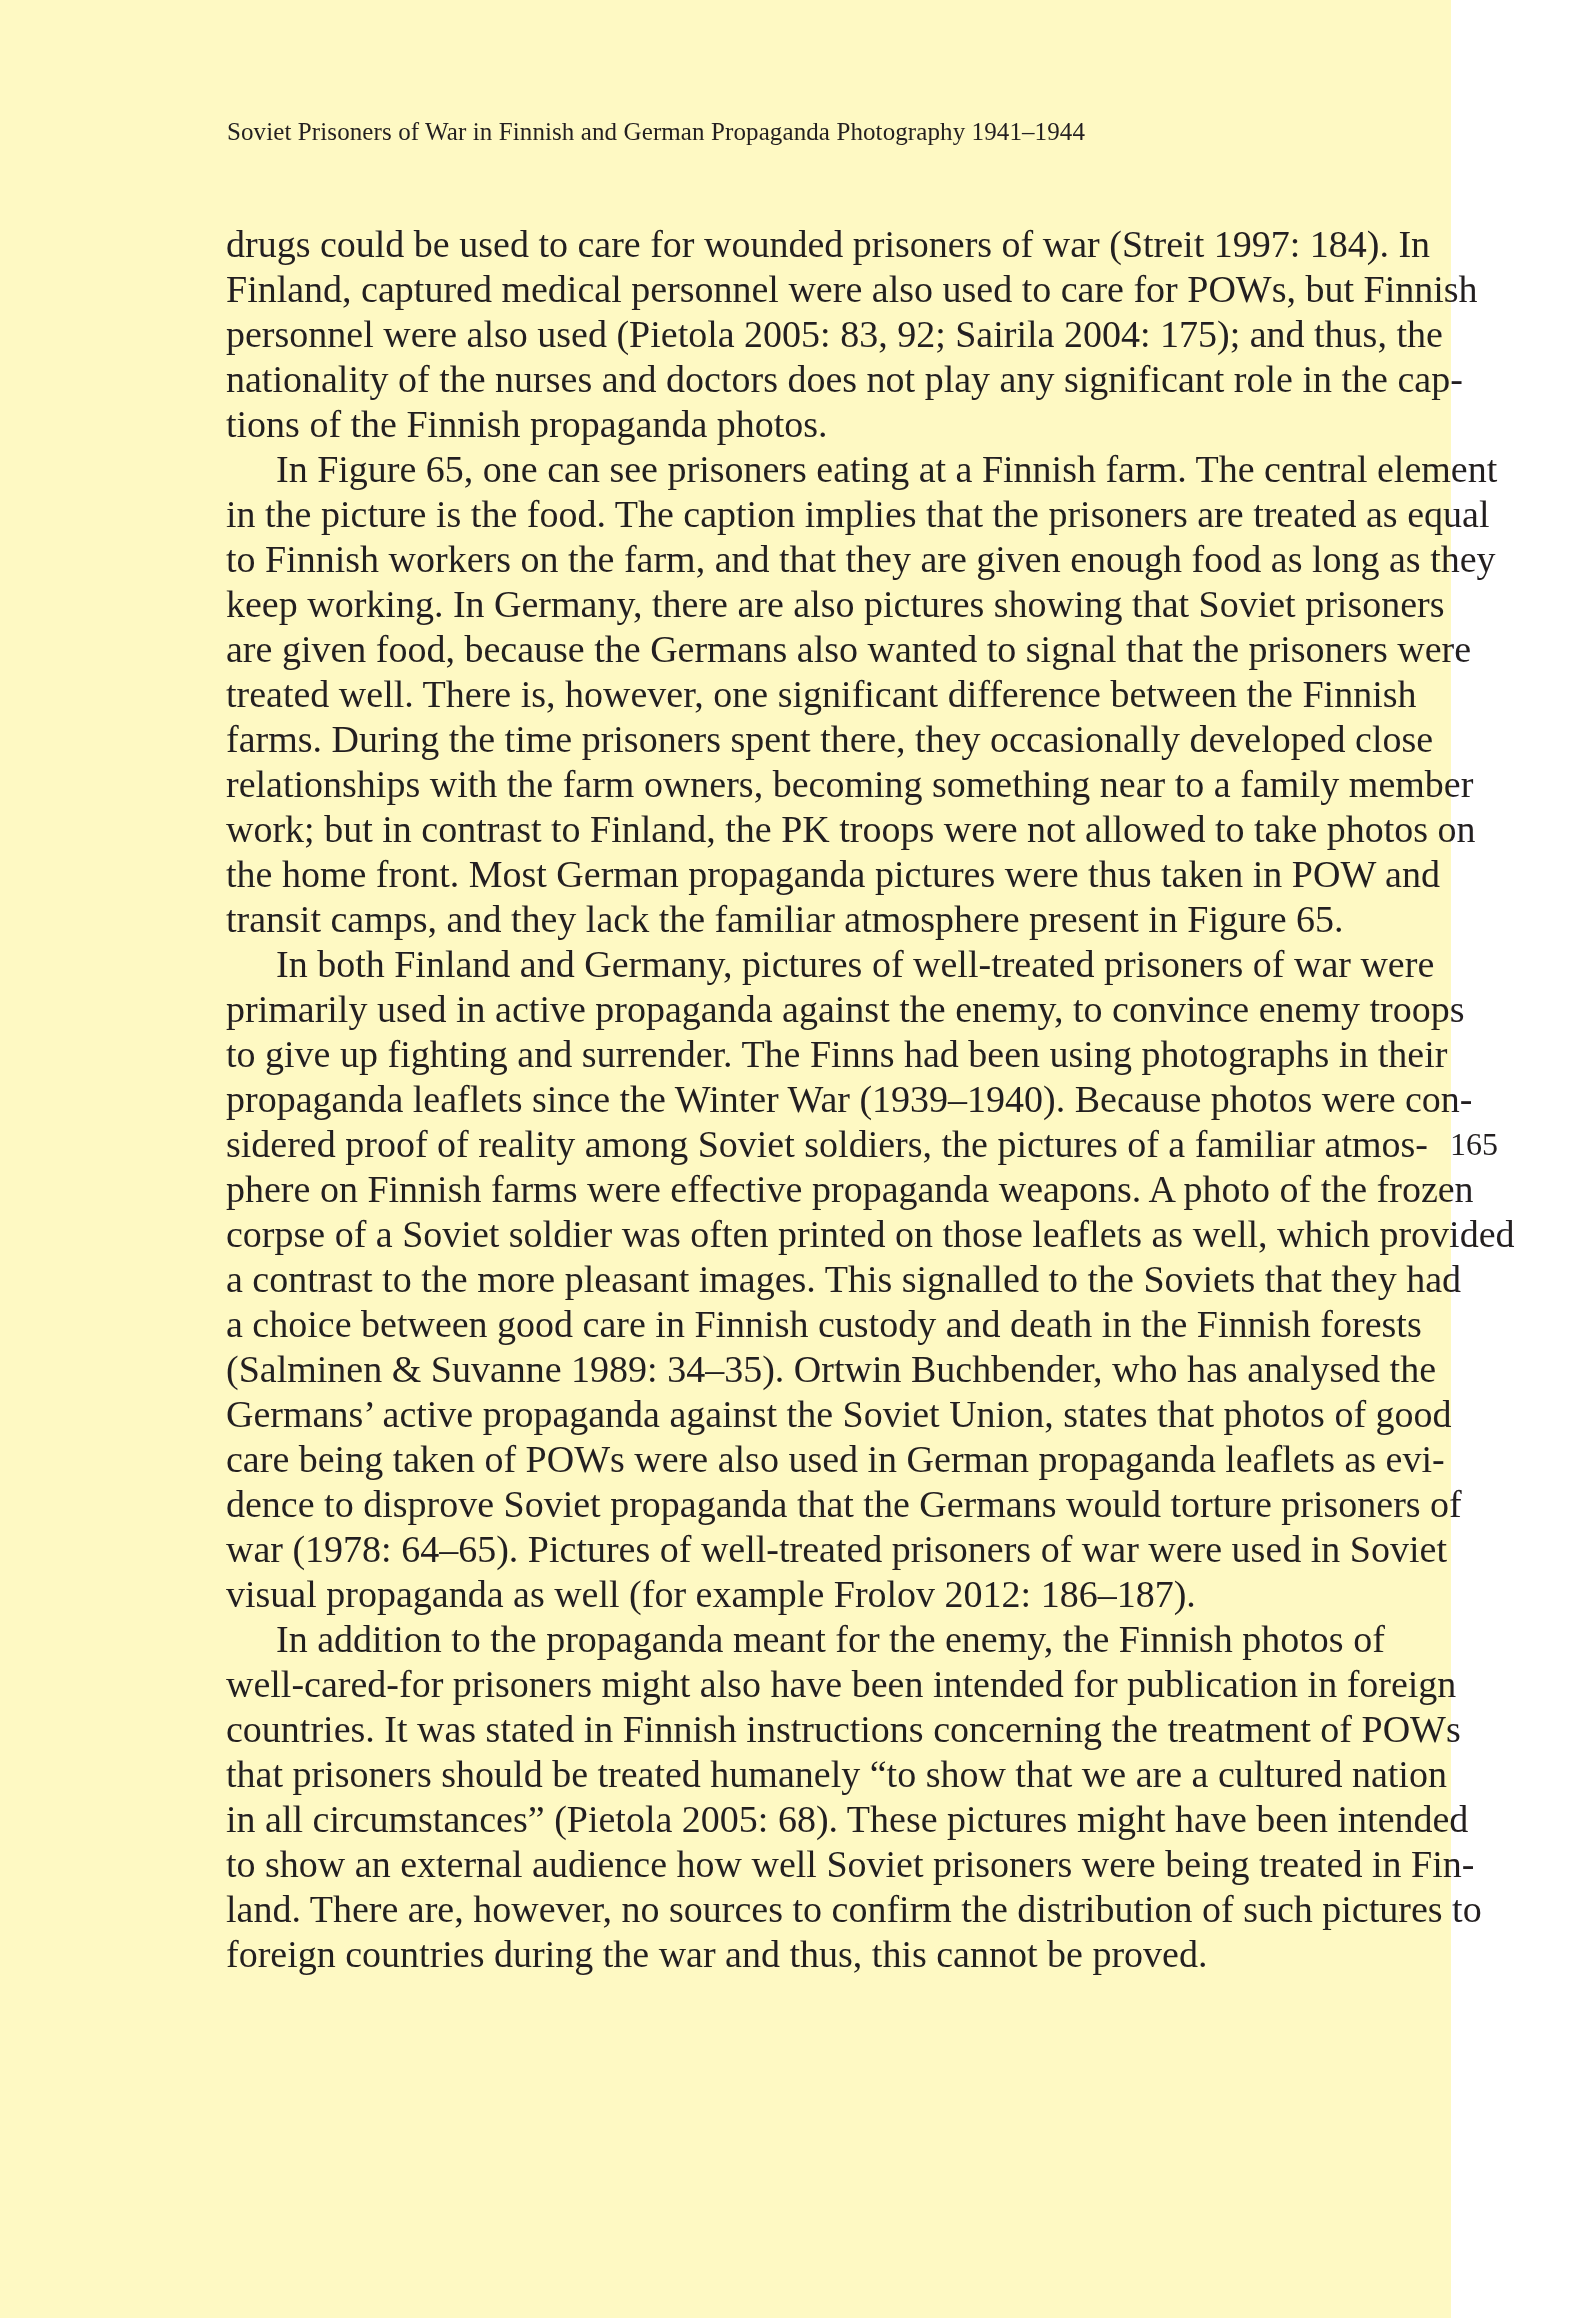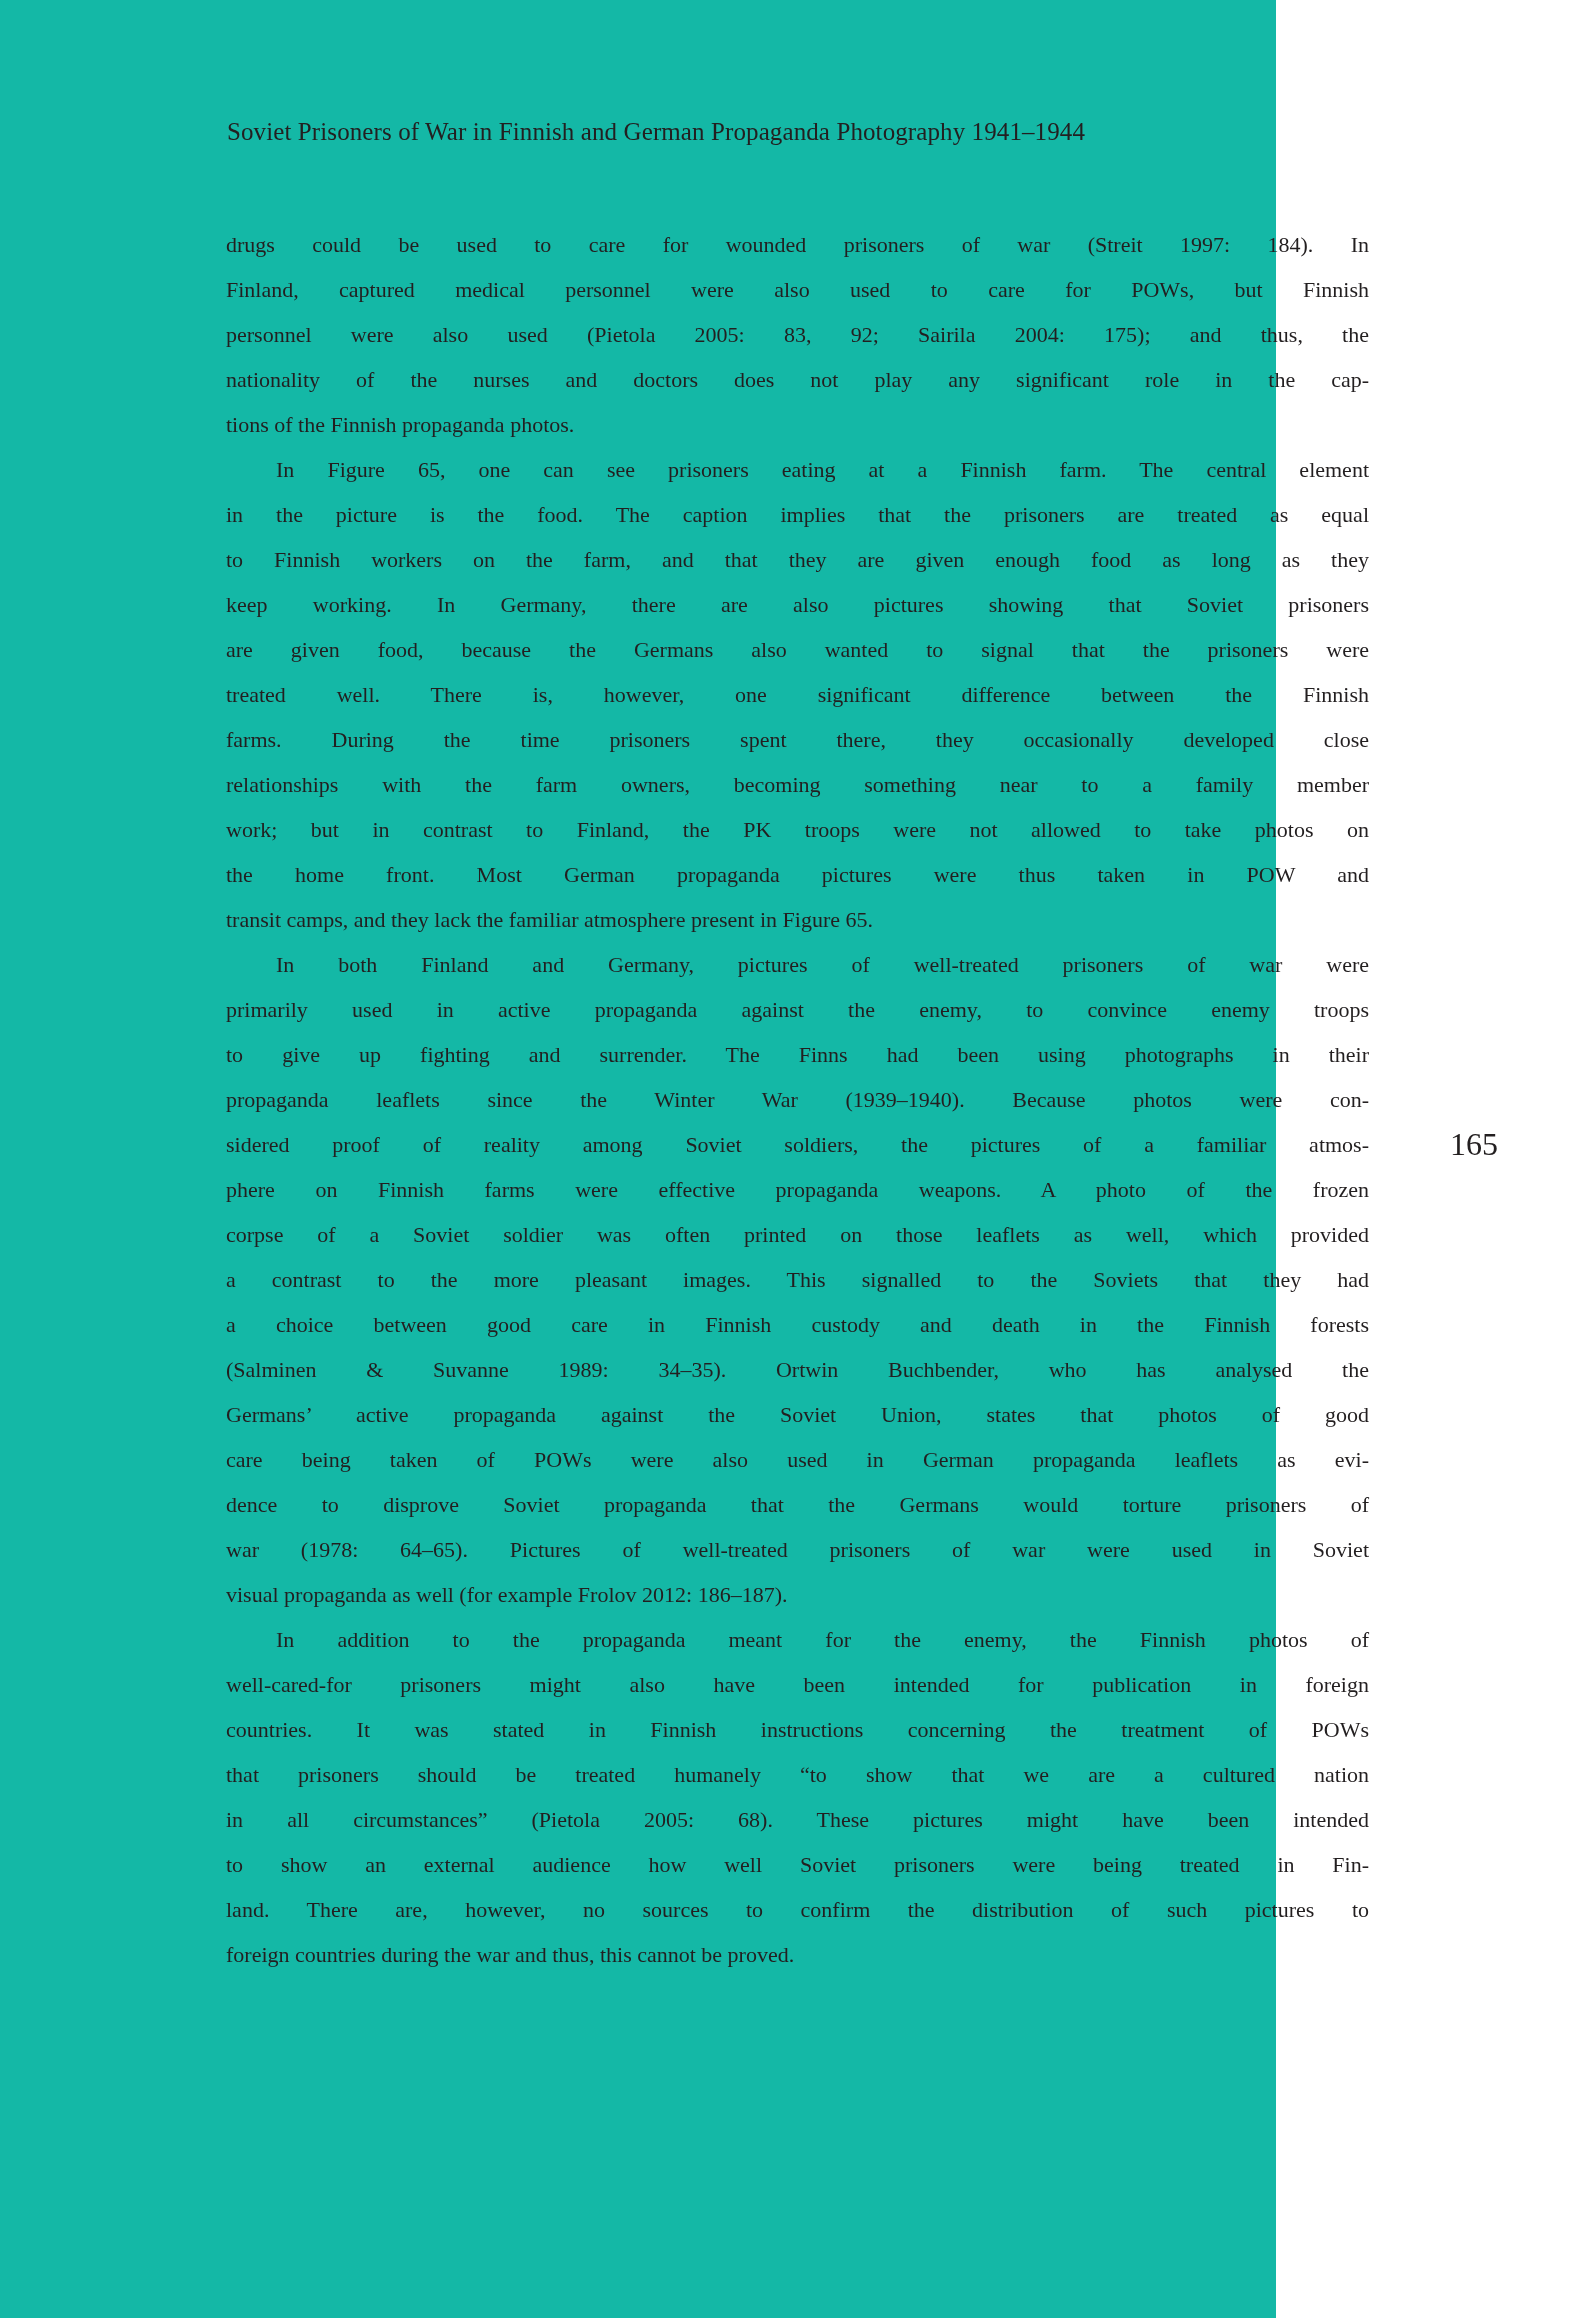--- a/index.html
+++ b/index.html
@@ -1,30 +1,30 @@
 <!DOCTYPE html>
 <html style="font-size:13.4px"><head>
   <meta charset="utf-8">
   <style>
     html, body { margin: 0; padding: 0; background: #ffffff; }
     body { width: 1579px; height: 2319px; position: relative; overflow: hidden; }
-    .page { position: absolute; left: 0; top: 0; width: 1276px; height: 2319px; background: #14b8a6; color: #231f20; }
+    .page { position: absolute; left: 0; top: 0; width: 1451px; height: 2319px; background: #fef9c3; color: #231f20; }
     .running-header {
       position: absolute; left: 227px; top: 117px; width: 1002px;
       font-family: "Liberation Serif", serif; font-size: 25px; line-height: 30px;
       white-space: nowrap; letter-spacing: 0.1px;
     }
     .page-number {
       position: absolute; left: 1450px; top: 1128px;
       font-family: "Liberation Serif", serif; font-size: 32px; line-height: 33px;
     }
     .body-text { position: absolute; left: 226px; top: 222px; width: 1143px; }
     .line {
       display: block; height: 45px; line-height: 45px;
-      font-family: "Liberation Serif", serif; font-size: 22px;
+      font-family: "Liberation Serif", serif; font-size: 38px;
       white-space: nowrap; overflow: visible;
       text-align: justify; text-align-last: justify;
     }
     .line.last { text-align: right; text-align-last: left; }
     .line.indent { padding-left: 50px; }
     .para { display: block; }
   </style>
 </head>
 <body>
 

